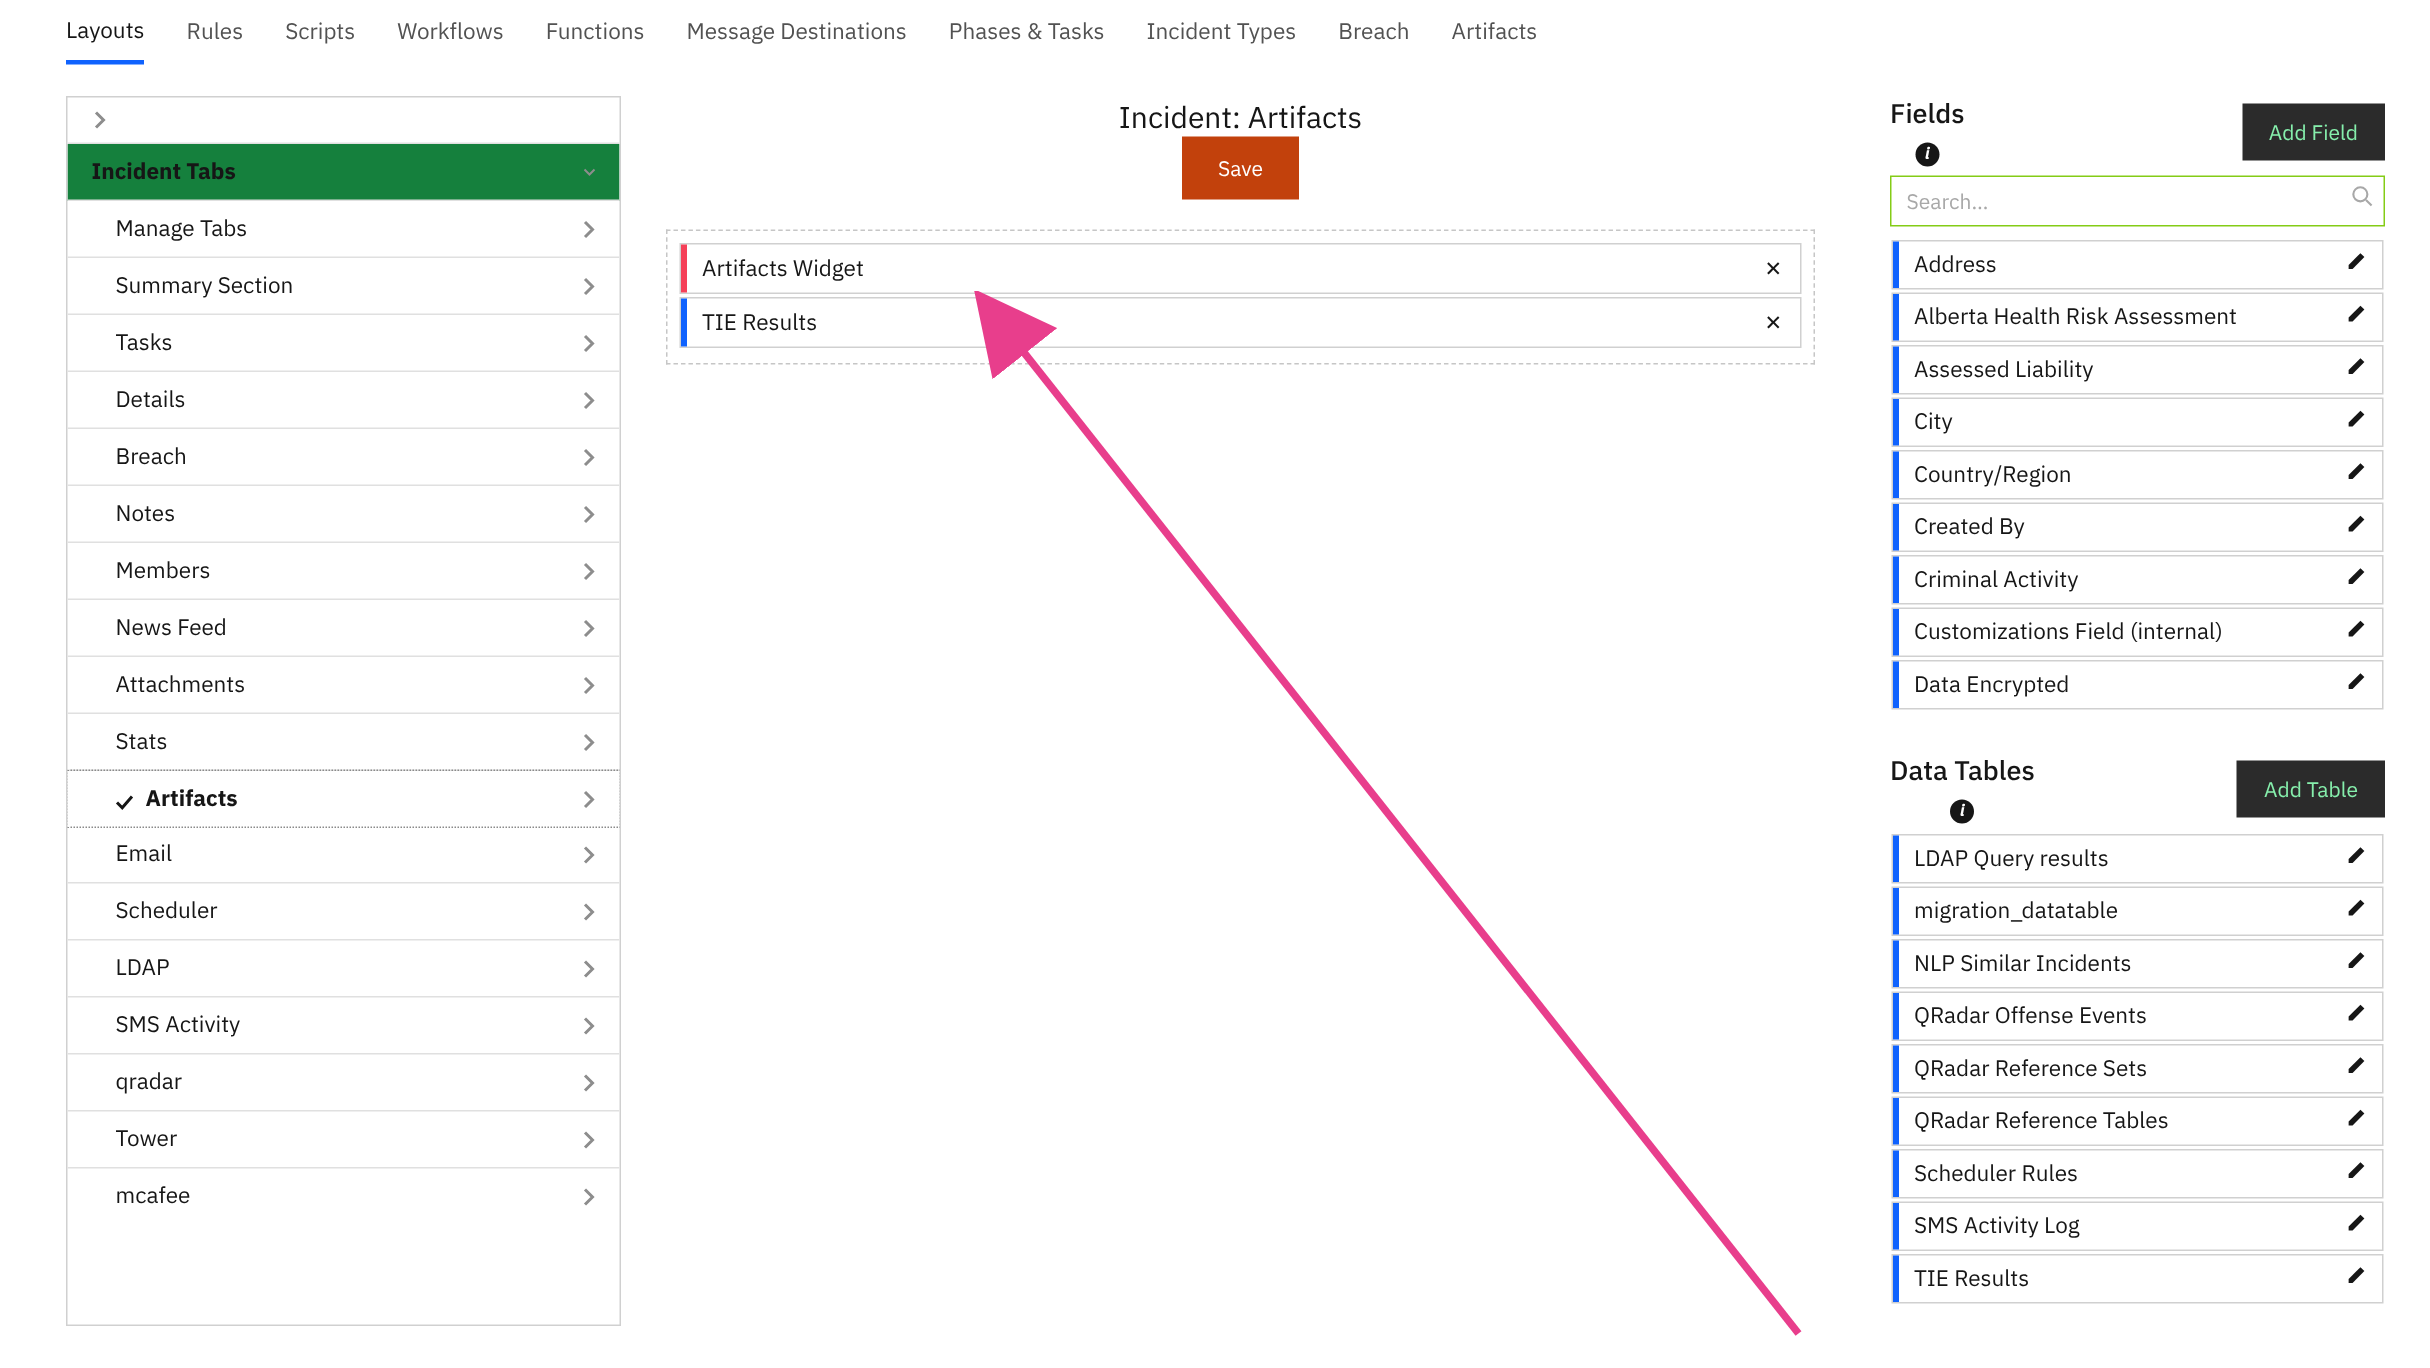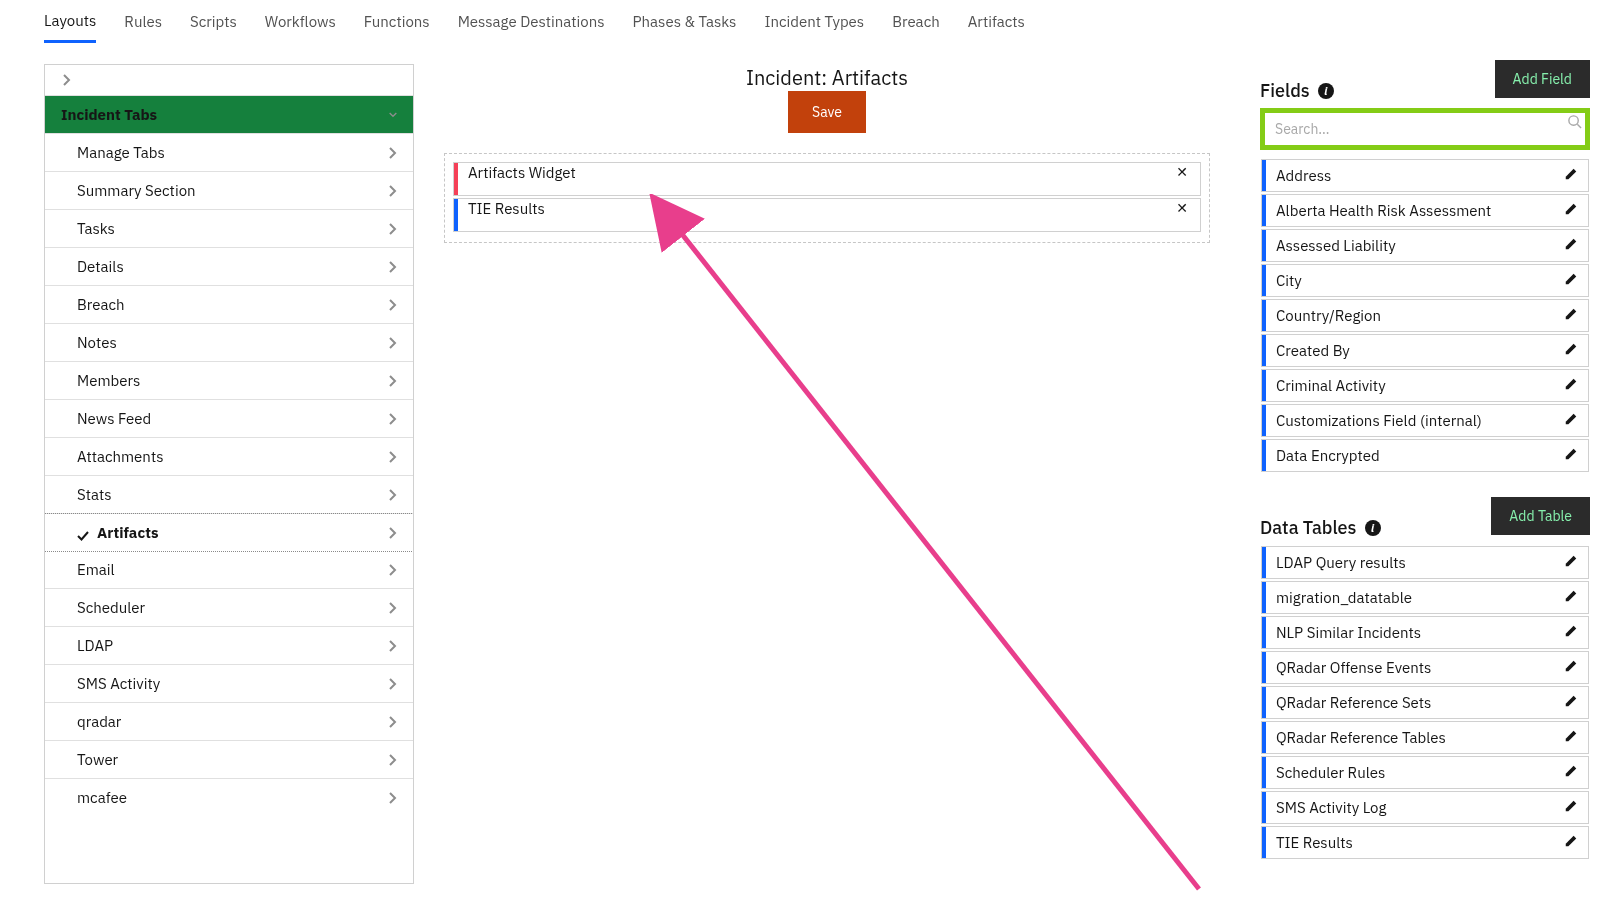--- a/index.html
+++ b/index.html
@@ -27,38 +27,38 @@
 .chev svg { width: 8px; height: 12px; }
 .check { width: 12px; height: 12px; }
 
 
 .center { flex: 1; padding-right: 20px; position: relative; }
 .page-bar { display: flex; justify-content: space-between; align-items: center; margin-bottom: 20px; flex-direction: column; }
 .page-title { font-size: 20px; color: #161616; }
 .btn-save { background: #c2410c; color: #fff; border: none; padding: 12px 24px; font-size: 14px; cursor: pointer; }
 
 .dropzone { border: 1px dashed #c6c6c6; padding: 8px; margin-top: 10px; }
-.widget-chip { border: 1px solid #d0d0d0; background: #fff; display: flex; font-size: 15px; margin-bottom: 2px; height: 34px; }
+.widget-chip { border: 1px solid #d0d0d0; background: #fff; display: flex; align-items: center; font-size: 15px; margin-bottom: 2px; height: 34px; }
 .widget-chip .bar { width: 4px; height: 100%; flex-shrink: 0; }
 .bar-red  { background: #f54058; }
 .bar-blue { background: #0f62fe; }
 .widget-chip .wlabel { flex: 1; padding: 0 10px; }
 .widget-chip .xclose { padding: 0 12px; color: #161616; cursor: pointer; font-size: 14px; }
 
 
 .arrow-overlay { position: absolute; pointer-events: none; }
 
 
 .right { width: 360px; flex-shrink: 0; padding-right: 30px; }
 .panel-head { display: flex; justify-content: space-between; align-items: flex-end; margin-bottom: 6px; }
-.panel-title { font-size: 18px; font-weight: 500; display: flex; align-items: center; gap: 8px; }
+.panel-title { font-size: 18px; font-weight: 500; display: flex; align-items: center; gap: 8px; flex-direction: column; }
 .btn-dark { background: #2b2b2b; color: #86efac; border: none; padding: 10px 18px; font-size: 14px; cursor: pointer; position: relative; top: -4px; }
 
 .search { position: relative; margin-bottom: 8px; }
-.search input { width: 100%; padding: 7px 30px 7px 10px; border: 5px solid #84cc16; font-size: 14px; color: #525252; }
+.search input { width: 100%; padding: 7px 30px 7px 10px; border: 1px solid #84cc16; font-size: 14px; color: #525252; }
 .search input::placeholder { color: #a8a8a8; }
 .search .sicon { position: absolute; right: 8px; top: 6px; color: #a8a8a8; }
 
 .field-list { border: 1px solid transparent; }
 .field-item { border: 1px solid #d0d0d0; display: flex; align-items: center; font-size: 15px; margin-bottom: 2px; height: 33px; cursor: grab; }
 .field-item .bar { width: 4px; height: 100%; background: #0f62fe; flex-shrink: 0; }
 .field-item .flabel { flex: 1; padding: 0 10px; }
 .field-item .pencil { padding: 0 10px; color: #161616; }
 
 .spacer { height: 26px; }

